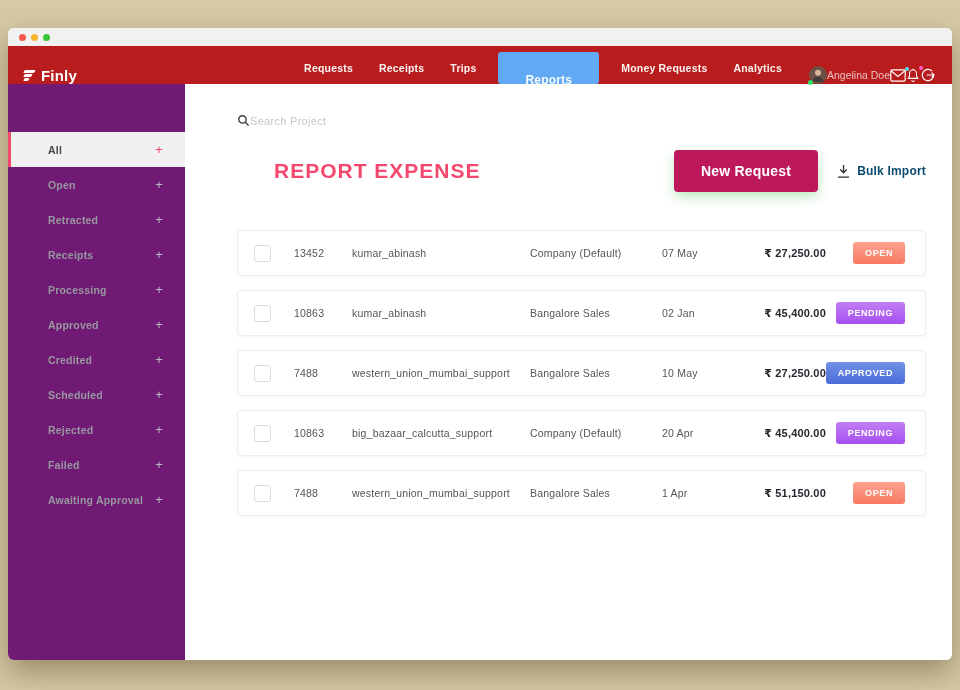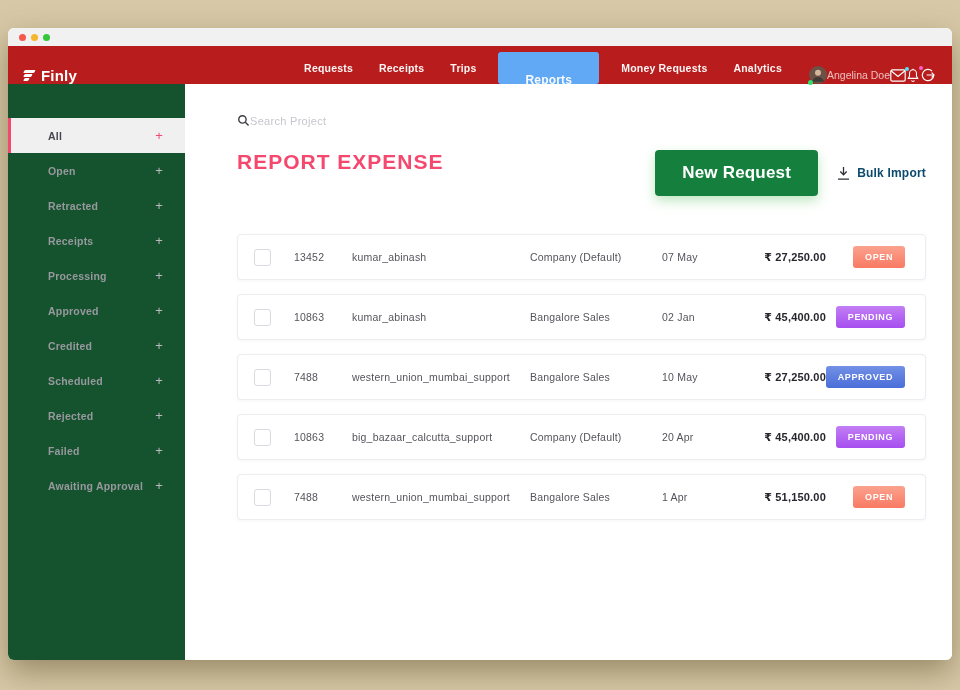--- a/index.html
+++ b/index.html
@@ -32,36 +32,36 @@
   .avatar { width:18px; height:18px; border-radius:50%; background:#6b5247; position:relative; cursor:pointer; flex:0 0 auto; }
   .avatar svg { position:absolute; inset:0; }
   .status-dot { position:absolute; left:-1px; bottom:-1px; width:5px; height:5px; border-radius:50%; background:#2ee06a; }
   .user-name { font-size:10.5px; color:rgba(255,255,255,.72); cursor:pointer; white-space:nowrap; }
   .icon-btn { position:relative; display:flex; align-items:center; cursor:pointer; }
   .icon-btn svg { display:block; }
   .notif-dot { position:absolute; top:-2px; right:-3px; width:4px; height:4px; border-radius:50%; }
   .notif-dot.cyan { background:#4fe3fb; } .notif-dot.pink { background:#ff5ecb; }
   
   .app-body { flex:1; display:flex; min-height:0; }
-  .sidebar { flex:0 0 177px; background:#14532d; padding-top:34px; }
+  .sidebar { flex:0 0 177px; background:#701a75; padding-top:48px; }
   .side-item { height:35px; display:flex; align-items:center; padding:0 22px 0 40px; color:#98989f;
     font-size:10.5px; font-weight:700; letter-spacing:.2px; cursor:pointer; }
   .side-item .plus { margin-left:auto; }
   .side-item .plus::before { content:'+'; color:#b9b9bf; font-size:13px; font-weight:400; }
   .side-item.active { background:#f0f0f1; color:#46464d; border-left:3px solid #f5486f; padding-left:37px; }
   .side-item.active .plus::before { color:#f5486f; }
   
   .content { flex:1; background:#fff; padding:30px 26px 0 52px; min-width:0; }
   .search-row { display:flex; align-items:center; }
   .search-row input { border:none; outline:none; font-size:11px; color:#55555c; width:240px; font-family:inherit; letter-spacing:.3px; }
   .search-row input::placeholder { color:#c6c6cd; }
-  .header-row { display:flex; align-items:flex-start; margin-top:23px; }
+  .header-row { display:flex; align-items:center; margin-top:23px;margin-left:37px; }
   h1 { color:#f5486f; font-size:21px; letter-spacing:1px; font-weight:800; }
   .actions { margin-left:auto; display:flex; align-items:center; gap:19px; }
-  .btn-green { background:#15803d; color:#fff; border:none; border-radius:4px; font-size:17px; font-weight:600;
+  .btn-green { background:#be185d; color:#fff; border:none; border-radius:4px; font-size:14px; font-weight:600;
     padding:13px 27px; box-shadow:0 5px 12px rgba(75,185,77,.35); cursor:pointer; font-family:inherit; letter-spacing:.2px; }
   .bulk { display:flex; align-items:center; gap:7px; font-size:12px; font-weight:700; color:#0c4a6e; cursor:pointer; letter-spacing:.2px; }
   
   .table { margin-top:38px; display:flex; flex-direction:column; gap:14px; }
   .row { background:#fff; border:1px solid #ececf1; border-radius:4px; height:46px;
     display:grid; grid-template-columns:56px 58px 178px 132px 78px 86px 1fr; align-items:center;
     box-shadow:0 1px 3px rgba(20,20,40,.04); cursor:pointer; }
   .checkbox { width:17px; height:17px; border:1px solid #d9d9e0; border-radius:3px; margin-left:16px; background:#fff; cursor:pointer; }
   .cell { font-size:10.5px; color:#54545c; letter-spacing:.2px; overflow:hidden; white-space:nowrap; }
   .cell.amount { font-weight:700; color:#26262e; font-size:11px; text-align:right; }

